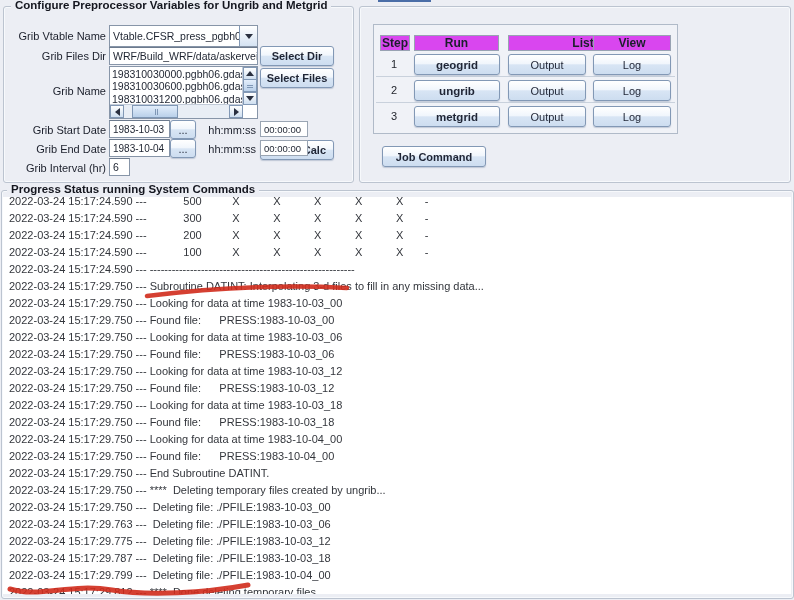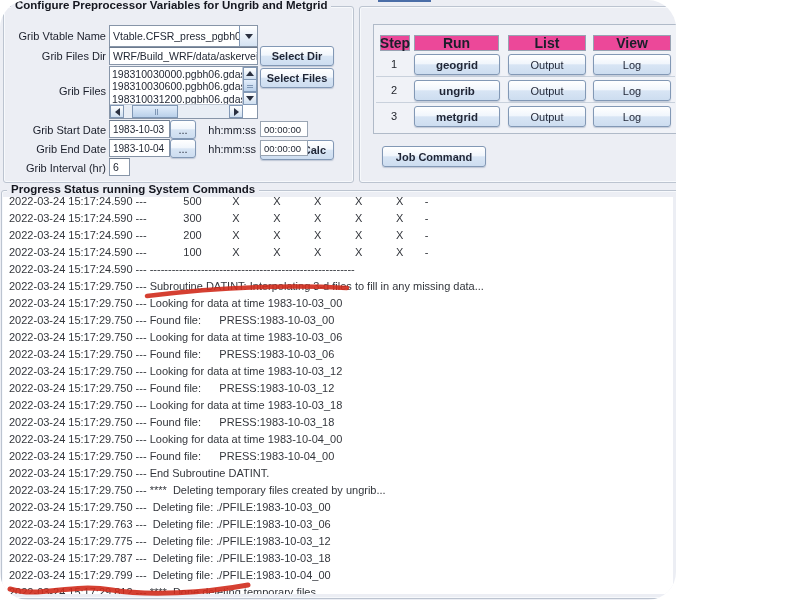--- a/index.html
+++ b/index.html
@@ -1,16 +1,16 @@
 <!DOCTYPE html>
 <html><head>
 <meta charset="utf-8">
 <style>
   html,body{margin:0;padding:0;}
-  .page{position:relative;width:676px;height:600px;background:#eceef4;font-family:"Liberation Sans",sans-serif;overflow:hidden;border-radius:28px;}
+  .page{position:relative;width:794px;height:600px;background:#eceef4;font-family:"Liberation Sans",sans-serif;overflow:hidden;}
   .panel{position:absolute;border:1px solid #bcc4d0;border-radius:3px;box-shadow:inset 0 0 0 1px #f7f9fc;}
   .ptitle{position:absolute;top:-8px;left:7px;background:#eceef4;padding:0 4px;font-size:11.5px;font-weight:bold;color:#14161f;white-space:nowrap;}
   .lbl{position:absolute;font-size:11px;font-weight:normal;color:#1b1f2b;text-align:right;white-space:nowrap;}
   .field{position:absolute;background:#ffffff;border:1px solid #8795a8;border-top-color:#6c7a8d;font-size:10.5px;color:#1d2330;display:flex;align-items:center;padding:0 3px;white-space:nowrap;overflow:hidden;}
   .btn{position:absolute;background:linear-gradient(180deg,#ffffff 0%,#f1f6fc 45%,#d8e5f4 52%,#cdddf0 100%);border:1px solid #8298b5;border-radius:3px;font-size:11px;font-weight:bold;color:#1f2535;display:flex;align-items:center;justify-content:center;box-shadow:0 1px 1px rgba(110,130,160,.35);cursor:default;white-space:nowrap;}
   .btn.disabled{background:#e9edf3;color:#9ba3b0;border-color:#aeb8c6;box-shadow:none;}
   .combo{position:absolute;background:#fff;border:1px solid #8795a8;display:flex;align-items:center;}
   .combo .cval{flex:1;font-size:10.5px;color:#1d2330;padding:0 3px;white-space:nowrap;overflow:hidden;}
   .combo .cbtn{width:17px;align-self:stretch;background:linear-gradient(180deg,#ffffff,#d5e3f3);border-left:1px solid #8298b5;display:flex;align-items:center;justify-content:center;}
   .tri-down{width:0;height:0;border-left:4px solid transparent;border-right:4px solid transparent;border-top:5px solid #2a3040;}
@@ -19,21 +19,21 @@
   .tri-right{width:0;height:0;border-top:4px solid transparent;border-bottom:4px solid transparent;border-left:5px solid #2a3040;}
   .listbox{position:absolute;background:#fff;border:1px solid #8795a8;}
   .listitems{position:absolute;left:2px;top:1px;right:15px;bottom:14px;overflow:hidden;}
   .listitem{font-size:10.5px;line-height:12.4px;color:#1d2330;white-space:nowrap;}
   .vscroll{position:absolute;top:0;right:0;width:14px;bottom:13px;background:#e9eef5;border-left:1px solid #c2cbd8;}
   .hscroll{position:absolute;left:0;bottom:0;height:13px;right:14px;background:#e9eef5;border-top:1px solid #c2cbd8;}
   .sbtn{position:absolute;background:linear-gradient(180deg,#ffffff,#cfdff0);border:1px solid #8298b5;display:flex;align-items:center;justify-content:center;}
   .sthumb{position:absolute;background:linear-gradient(180deg,#e3eefb,#b9d0ea);border:1px solid #7f97b5;display:flex;align-items:center;justify-content:center;}
   .grip{width:6px;height:1px;background:#7f97b5;box-shadow:0 2px 0 #7f97b5;}
   .gripv{width:1px;height:6px;background:#7f97b5;box-shadow:2px 0 0 #7f97b5;}
-  .hcell{position:absolute;border:1px solid #98a2b2;display:flex;align-items:center;justify-content:center;font-size:14px;font-weight:bold;color:#1b1f2b;background:#ec4899;}
+  .hcell{position:absolute;border:1px solid #98a2b2;display:flex;align-items:center;justify-content:center;font-size:12px;font-weight:bold;color:#1b1f2b;background:#d946ef;}
   .stepnum{position:absolute;font-size:11px;color:#23262e;text-align:center;}
   .sep{position:absolute;background:#c9d1dc;}
   .logarea{position:absolute;left:3px;top:197px;right:3px;bottom:6px;background:#ffffff;overflow:hidden;}
   .logpre{margin:-4px 0 0 6px;font-family:Liberation Sans, sans-serif;font-size:11px;line-height:17px;color:#33363c;white-space:pre;}
   .overlay{position:absolute;left:0;top:0;pointer-events:none;}
   .topsliver{position:absolute;left:378px;top:0;width:53px;height:2px;background:#4a6da7;}
 </style>
 </head>
 <body>
 
@@ -49,21 +49,21 @@
       <span class="cval">Vtable.CFSR_press_pgbh06</span>
       <span class="cbtn">
           <span class="tri-down"></span>
         </span>
     </div>
 
     <div class="lbl" style="left:2px;top:43px;width:100px;">Grib Files Dir</div>
     <div class="field" style="left:105px;top:40px;width:141px;height:16px;">WRF/Build_WRF/data/askervein</div>
     <div class="btn" style="left:256px;top:39px;width:72px;height:18px;">Select Dir</div>
 
-    <div class="lbl" style="left:2px;top:78px;width:100px;">Grib Files</div>
+    <div class="lbl" style="left:2px;top:78px;width:100px;">Grib Name</div>
     <div class="listbox" style="left:105px;top:59px;width:147px;height:51px;">
       <div class="listitems">
         <div class="listitem">198310030000.pgbh06.gdas.</div>
         <div class="listitem">198310030600.pgbh06.gdas.</div>
         <div class="listitem">198310031200.pgbh06.gdas.</div>
       </div>
       <div class="vscroll">
         <div class="sbtn" style="left:0;top:0;width:12px;height:11px;">
             <span class="tri-up"></span>
           </div>
@@ -103,21 +103,21 @@
 
     <div class="lbl" style="left:2px;top:155px;width:100px;">Grib Interval (hr)</div>
     <div class="field" style="left:105px;top:151px;width:13px;height:16px;">6</div>
   </div>
 
   <div class="panel" style="left:359px;top:6px;width:430px;height:175px;">
 
     <div style="position:absolute;left:13px;top:17px;width:303px;height:108px;border:1px solid #b0bac8;background:#f0f2f7;">
       <div class="hcell" style="left:6px;top:10px;width:28px;height:14px;">Step</div>
       <div class="hcell" style="left:40px;top:10px;width:83px;height:14px;">Run</div>
-      <div class="hcell" style="left:134px;top:10px;width:76px;height:14px;">List</div>
+      <div class="hcell" style="left:134px;top:10px;width:76px;height:14px;padding-left:36px;">List</div>
       <div class="hcell" style="left:219px;top:10px;width:76px;height:14px;">View</div>
 
       <div class="sep" style="left:2px;top:51px;right:2px;height:1px;"></div>
       <div class="sep" style="left:2px;top:77px;right:2px;height:1px;"></div>
 
       <div class="stepnum" style="left:6px;top:33px;width:28px;">1</div>
       <div class="btn" style="left:40px;top:29px;width:84px;height:19px;font-size:11.5px;">geogrid</div>
       <div class="btn" style="left:134px;top:29px;width:76px;height:19px;font-weight:normal;">Output</div>
       <div class="btn" style="left:219px;top:29px;width:76px;height:19px;font-weight:normal;">Log</div>
 

